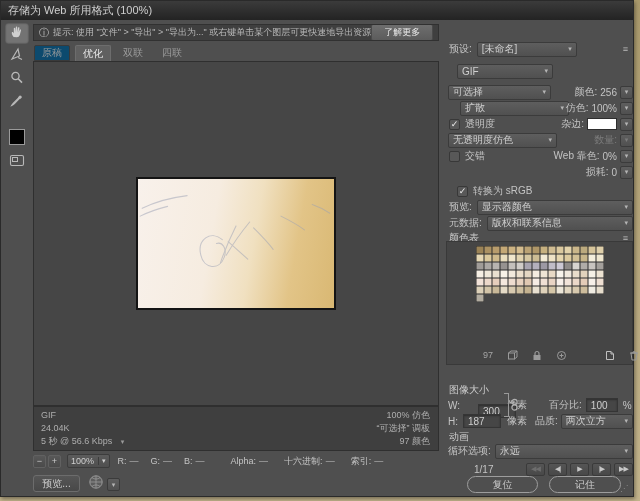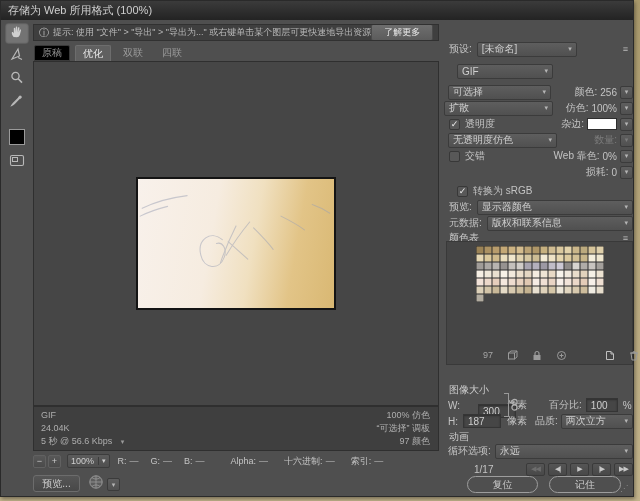--- a/index.html
+++ b/index.html
@@ -17,21 +17,21 @@
   .colorwell { width:16px; height:16px; background:#000; border:1px solid #9a9a9a; margin:16px auto 6px; }
 
   
   .tipbar { position:absolute; left:32px; top:23px; width:406px; height:17px; background:#3f3f3f; border:1px solid #313131; display:flex; align-items:center; padding:0 5px; font-size:9px; color:#b9b9b9; white-space:nowrap; overflow:hidden; }
   .tipbar .info { color:#c8c8c8; font-size:10px; margin-right:4px; }
   .learnmore { margin-left:auto; background:linear-gradient(#6e6e6e,#5c5c5c); border:1px solid #4a4a4a; border-radius:2px; color:#e8e8e8; padding:1px 12px; font-size:9px; }
 
   
   .tabs { position:absolute; left:33px; top:43px; height:17px; display:flex; gap:5px; align-items:flex-end; }
   .tab { height:16px; padding:0 7px; font-size:10px; display:flex; align-items:center; border-radius:2px 2px 0 0; color:#9b9b9b; }
-  .tab.boxed { background:#000000; border:1px solid #3a3a3a; }
+  .tab.boxed { background:#0c4a6e; border:1px solid #3a3a3a; }
   .tab.active { background:#606060; border:1px solid #6d6d6d; border-bottom:none; color:#ececec; }
 
   
   .canvas { position:absolute; left:32px; top:60px; width:406px; height:345px; background:#464646; border:1px solid #2f2f2f; }
   .previmg { position:absolute; left:102px; top:115px; width:200px; height:133px; border:2px solid #141414;
              background:linear-gradient(100deg,#f8f1eb 0%,#f6ece0 38%,#f0e0c0 58%,#e2c487 78%,#d9b873 100%); }
   .previmg svg { width:100%; height:100%; display:block; }
 
   
   .statusbar { position:absolute; left:32px; top:405px; width:406px; height:45px; background:#3f3f3f; border:1px solid #2f2f2f; font-size:9px; color:#aeaeae; }
@@ -224,21 +224,21 @@
         <span class="carr">▾</span>
       </span>
       <span class="rgrp">
         <span>颜色:</span>
         <span>256</span>
         <span class="arrbox">▾</span>
       </span>
     </div>
 
     <div class="prow" style="top:77px;">
-      <span class="combo" style="margin-left:0; width:109px;">
+      <span class="combo" style="margin-left:16px; width:109px;">
         <span class="cval">扩散</span>
         <span class="carr">▾</span>
       </span>
       <span class="rgrp">
         <span>仿色:</span>
         <span>100%</span>
         <span class="arrbox">▾</span>
       </span>
     </div>
 

